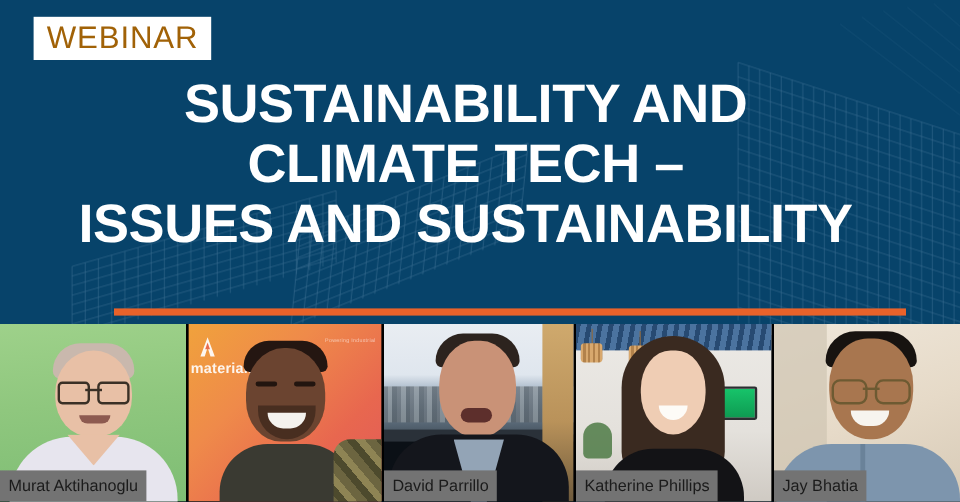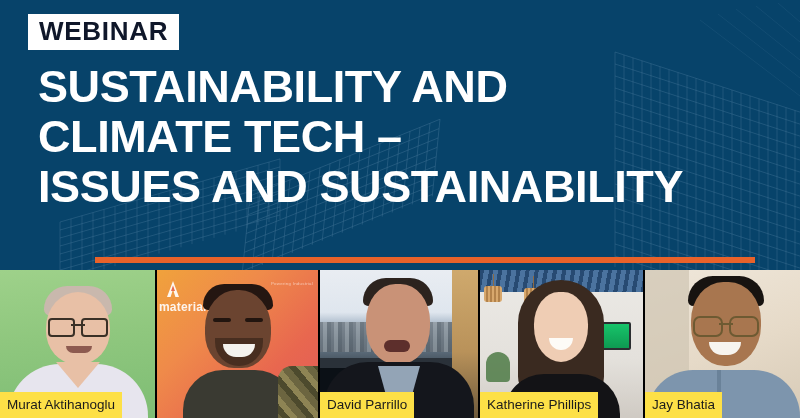--- a/index.html
+++ b/index.html
@@ -3,32 +3,32 @@
 <meta charset="utf-8">
 <style>
   html,body{margin:0;padding:0;background:#000;}
   body{width:800px;height:418px;overflow:hidden;font-family:"Liberation Sans",sans-serif;}
   .stage{position:relative;width:800px;height:418px;overflow:hidden;background:#07436a;}
 
   
   .slide{position:absolute;left:0;top:0;width:800px;height:270px;background:#07436a;overflow:hidden;}
   .slide-bg{position:absolute;inset:0;}
   .badge{position:absolute;left:28px;top:14px;background:#ffffff;padding:4px 11px 6px 11px;}
-  .badge span{display:block;color:#0f172a;font-size:26px;font-weight:bold;letter-spacing:0.7px;line-height:1;
+  .badge span{display:block;color:#a16207;font-size:26px;font-weight:normal;letter-spacing:0.7px;line-height:1;
     font-family:"Liberation Sans",sans-serif;}
-  .title{position:absolute;left:38px;top:62px;width:760px;}
+  .title{position:absolute;left:8px;top:62px;width:760px;text-align:center;}
   .title .ln{color:#ffffff;font-size:45px;font-weight:bold;line-height:50px;letter-spacing:-0.4px;
     white-space:nowrap;font-family:"Liberation Sans",sans-serif;}
   .rule{position:absolute;left:95px;top:257px;width:660px;height:6px;background:#e8622a;}
 
   
   .strip{position:absolute;left:0;top:270px;width:800px;height:148px;background:#000;}
   .tile{position:absolute;top:0;height:148px;overflow:hidden;}
   .tile .scene{position:absolute;inset:0;}
-  .namebar{position:absolute;left:0;bottom:0;background:#fde047;color:#1b1b1b;
+  .namebar{position:absolute;left:0;bottom:0;background:#737373;color:#1b1b1b;
     font-size:13.5px;line-height:26px;height:26px;padding:0 7px;white-space:nowrap;
     font-family:"Liberation Sans",sans-serif;}
 
   
   .t0{left:0px;width:155px;}
   .t1{left:157px;width:161px;}
   .t2{left:320px;width:158px;}
   .t3{left:480px;width:163px;}
   .t4{left:645px;width:155px;padding-left:37px;}
 

